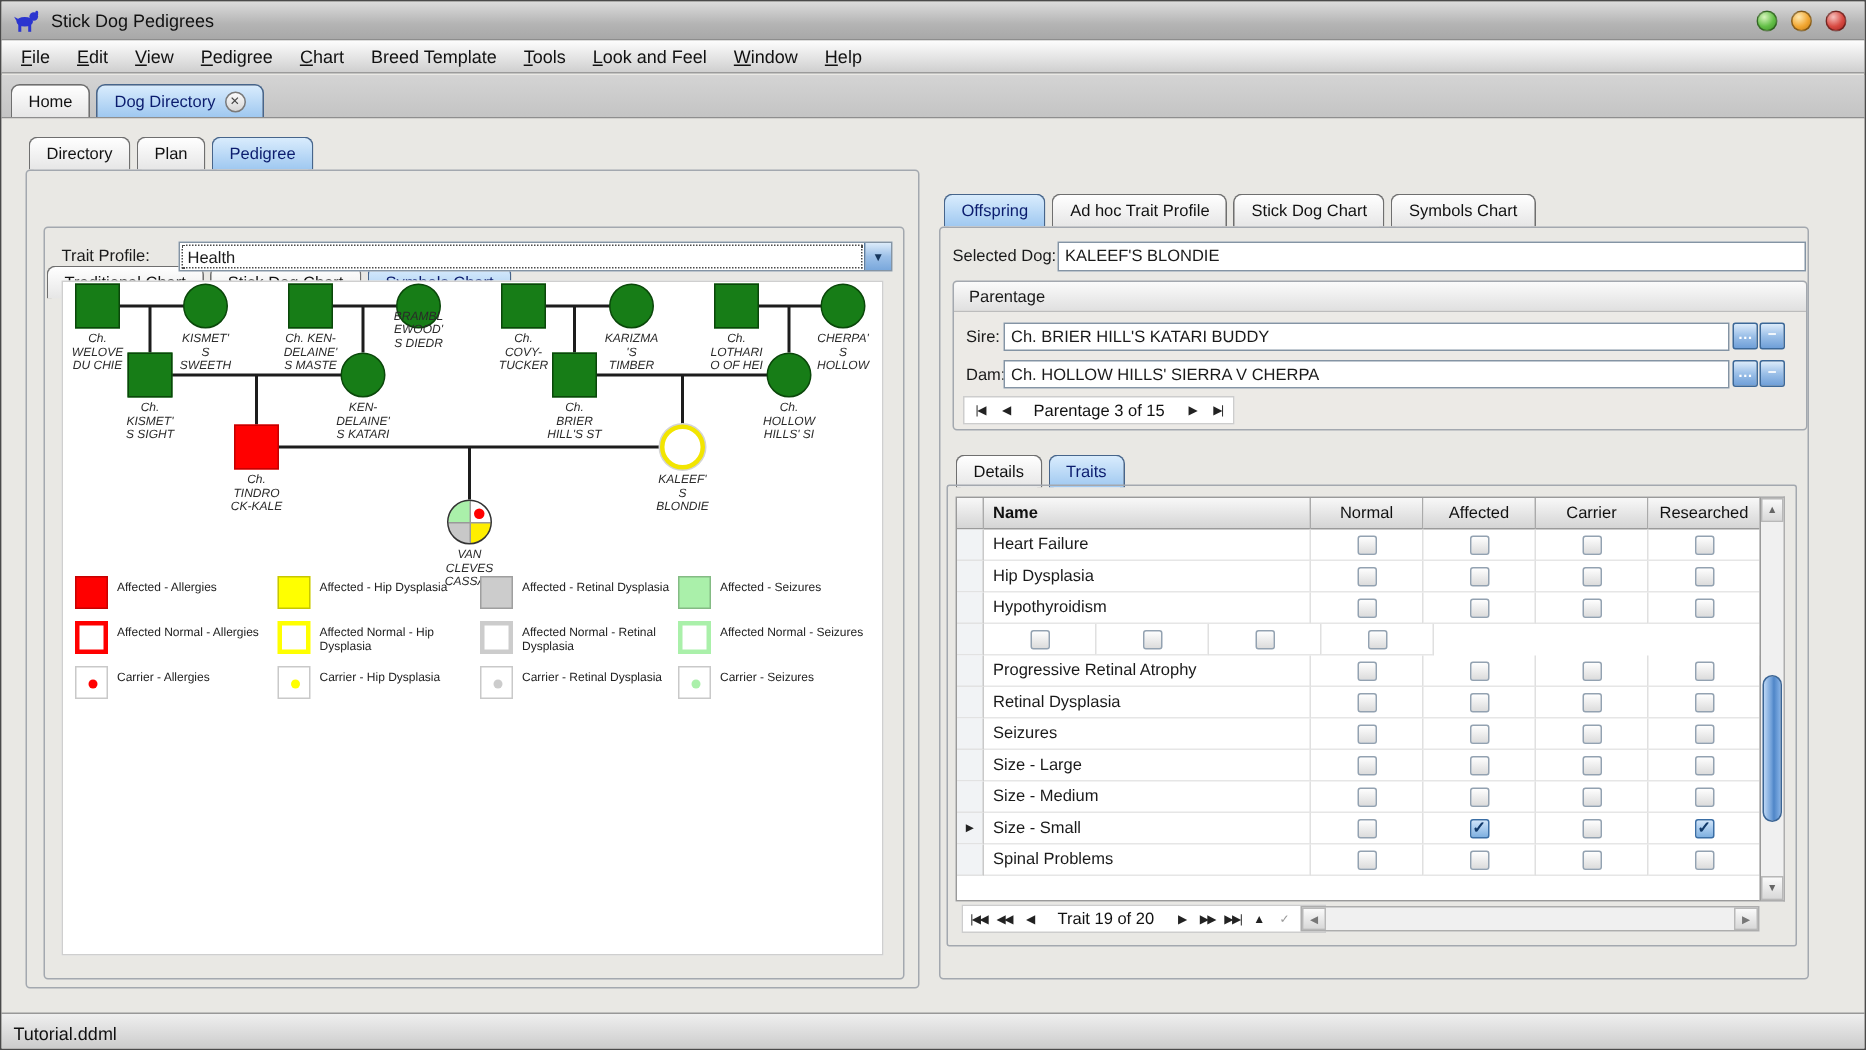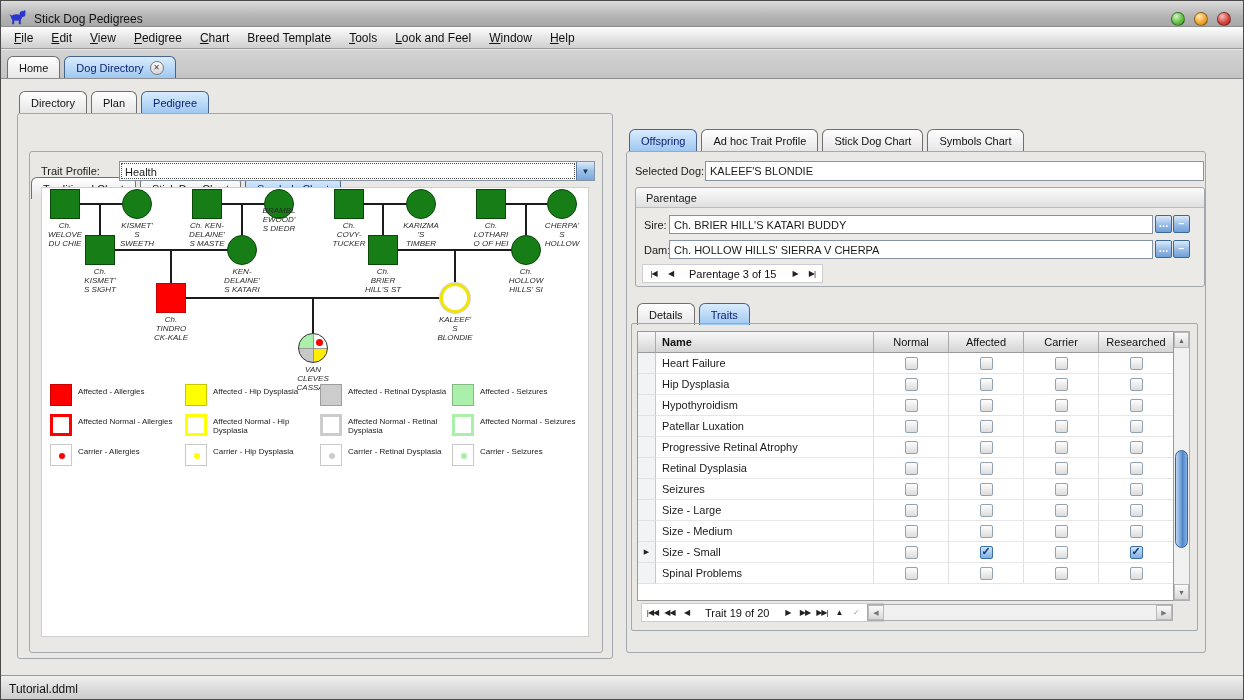--- a/index.html
+++ b/index.html
@@ -1,20 +1,20 @@
 <!DOCTYPE html>
 <html><head>
 <meta charset="utf-8">
 <style>
   html,body{margin:0;padding:0;background:#777;}
   #app{position:relative;width:1244px;height:700px;background:#e9e8e4;font-family:"Liberation Sans",sans-serif;font-size:11px;color:#1a1a1a;overflow:hidden;border:1px solid #4a4a4a;box-sizing:border-box;}
   #app *{box-sizing:border-box;}
 
   
-  .titlebar{position:absolute;left:0;top:0;width:100%;height:26px;background:linear-gradient(#dcdcdc,#b4b4b4 60%,#a8a8a8);border-bottom:1px solid #8d8d8d;display:flex;align-items:flex-end;padding:0 8px;}
+  .titlebar{position:absolute;left:0;top:0;width:100%;height:26px;background:linear-gradient(#dcdcdc,#b4b4b4 60%,#a8a8a8);border-bottom:1px solid #8d8d8d;display:flex;align-items:center;padding:0 8px;}
   .app-icon{width:18px;height:18px;margin-right:7px;}
   .title-text{font-size:12px;color:#111;}
   .win-buttons{margin-left:auto;display:flex;gap:9px;align-items:center;padding-right:4px;}
   .winbtn{width:14px;height:14px;border-radius:50%;border:1px solid rgba(0,0,0,.4);}
   .winbtn.green{background:radial-gradient(circle at 35% 28%,#d6f5bc,#63bf47 55%,#3e8f27);}
   .winbtn.yellow{background:radial-gradient(circle at 35% 28%,#ffe9b0,#f2a733 55%,#c27b12);}
   .winbtn.red{background:radial-gradient(circle at 35% 28%,#f6c0bc,#d84a42 55%,#a42520);}
 
   
   .menubar{position:absolute;left:0;top:26px;width:100%;height:22px;background:linear-gradient(#fdfdfd,#e4e4e4 55%,#cfcfcf);border-bottom:1px solid #9b9b9b;display:flex;align-items:center;padding-left:4px;}
@@ -381,21 +381,20 @@
           </div>
           <div class="g-cbcell">
             <div class="cb"></div>
           </div>
           <div class="g-cbcell">
             <div class="cb"></div>
           </div>
         </div>
         <div class="g-row">
           <div class="g-gutter"></div>
-          <div class="g-name">Patellar Luxation</div>
           <div class="g-cbcell">
             <div class="cb"></div>
           </div>
           <div class="g-cbcell">
             <div class="cb"></div>
           </div>
           <div class="g-cbcell">
             <div class="cb"></div>
           </div>
           <div class="g-cbcell">

